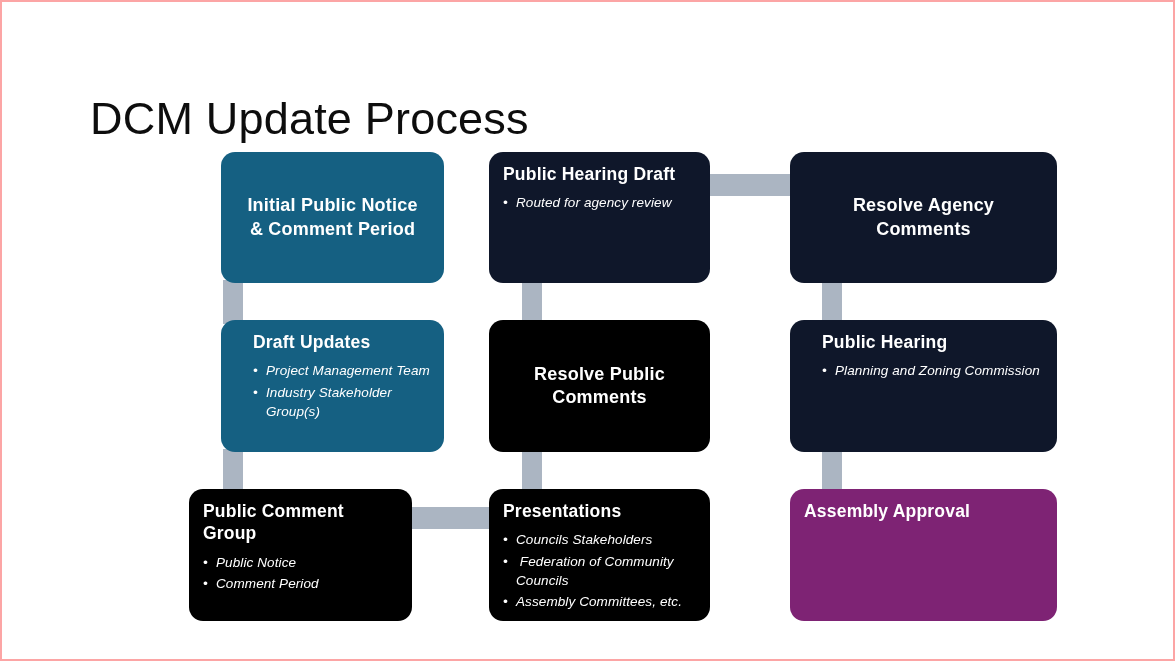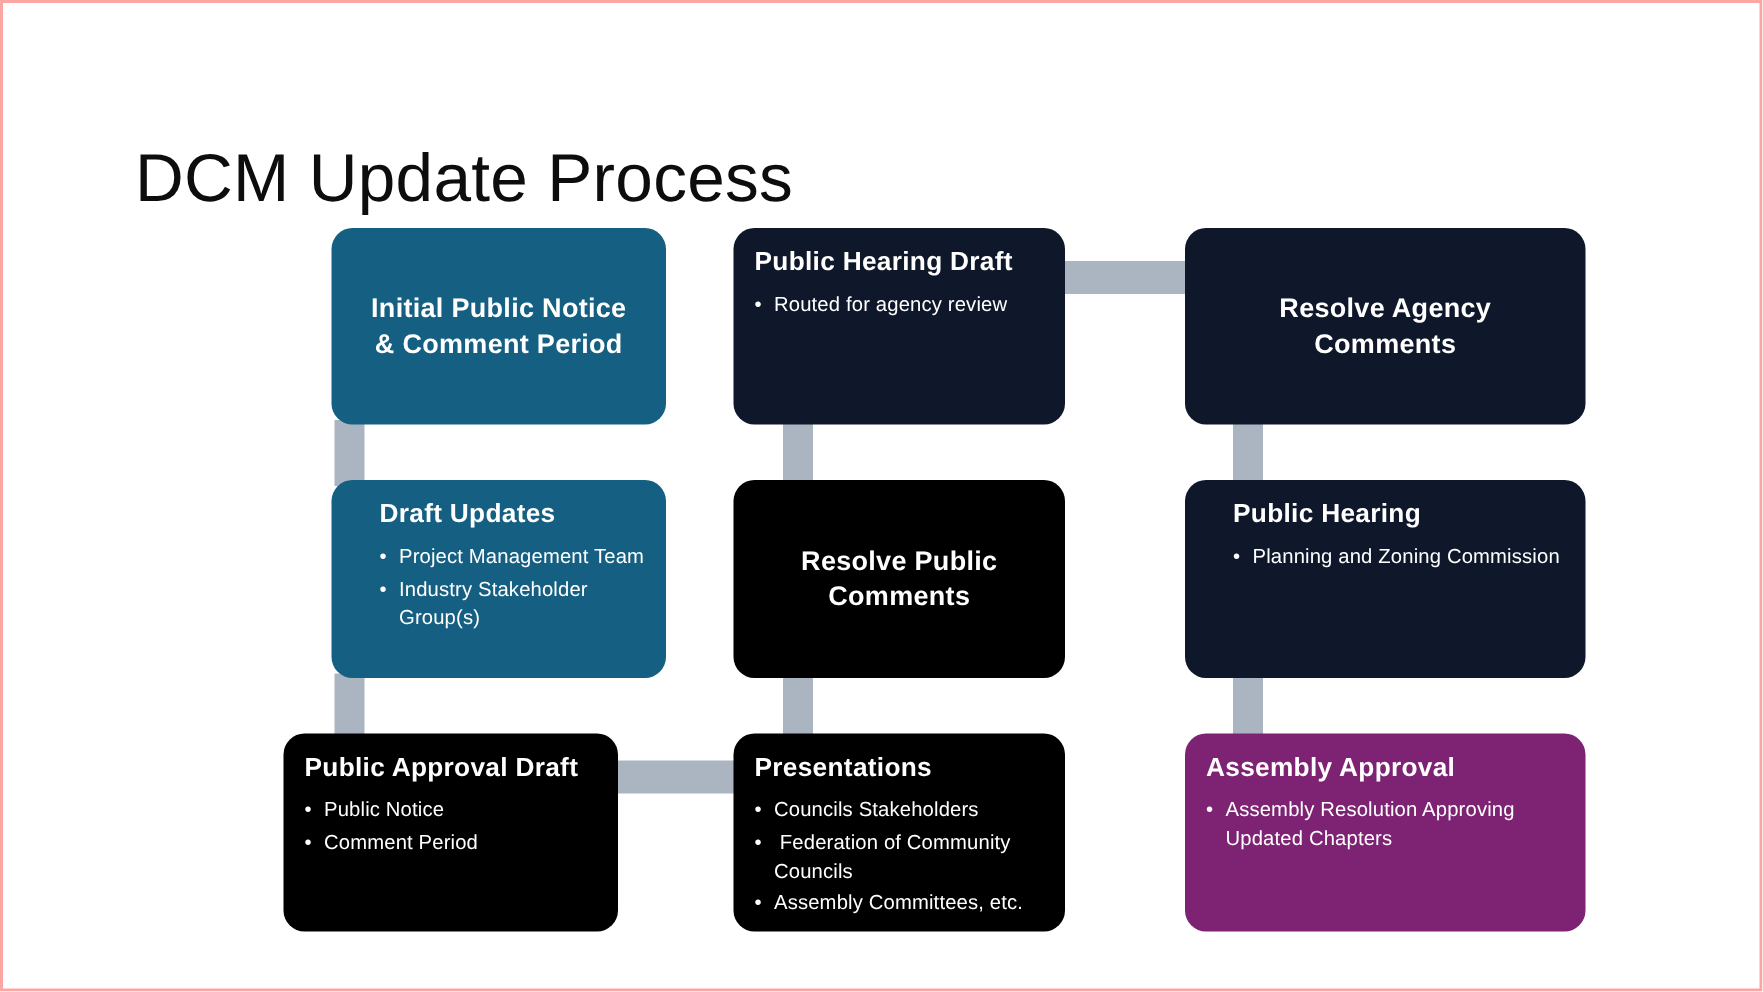--- a/index.html
+++ b/index.html
@@ -69,21 +69,21 @@
   }
   .box.center .box-title { font-size: 18px; }
   .box-bullets {
     margin: 9px 0 0 0;
     padding: 0;
     list-style: none;
     font-size: 13.5px;
     line-height: 1.38;
     letter-spacing: 0.1px;
   }
-  .box-bullets li { position: relative; padding-left: 13px; margin-bottom: 3px; white-space: pre-wrap; }
+  .box-bullets li { position: relative; padding-left: 13px; margin-bottom: 3px; white-space: pre-wrap; font-style: italic; }
   .box-bullets li::before { content: "\2022"; position: absolute; left: 0; top: 0; }
 </style>
 </head>
 <body>
 
 <div class="slide">
 
   <h1 class="slide-title">DCM Update Process</h1>
 
   <div class="conn v" id="cv-c1-r12"></div>
@@ -123,36 +123,33 @@
   </div>
 
   <div class="box orange b-c3 b-r2">
     <div class="box-title">Public Hearing</div>
     <ul class="box-bullets">
         <li>Planning and Zoning Commission</li>
       </ul>
   </div>
 
   <div class="box green b-c1 b-r3">
-    <div class="box-title">Public Approval Draft</div>
+    <div class="box-title">Public Comment Group</div>
     <ul class="box-bullets">
         <li>Public Notice</li>
         <li>Comment Period</li>
       </ul>
   </div>
 
   <div class="box green b-c2 b-r3">
     <div class="box-title">Presentations</div>
     <ul class="box-bullets">
         <li>Councils Stakeholders</li>
         <li> Federation of Community Councils</li>
         <li>Assembly Committees, etc.</li>
       </ul>
   </div>
 
   <div class="box purple b-c3 b-r3">
     <div class="box-title">Assembly Approval</div>
-    <ul class="box-bullets">
-        <li>Assembly Resolution Approving Updated Chapters</li>
-      </ul>
   </div>
 
 </div>
 
 </body></html>

